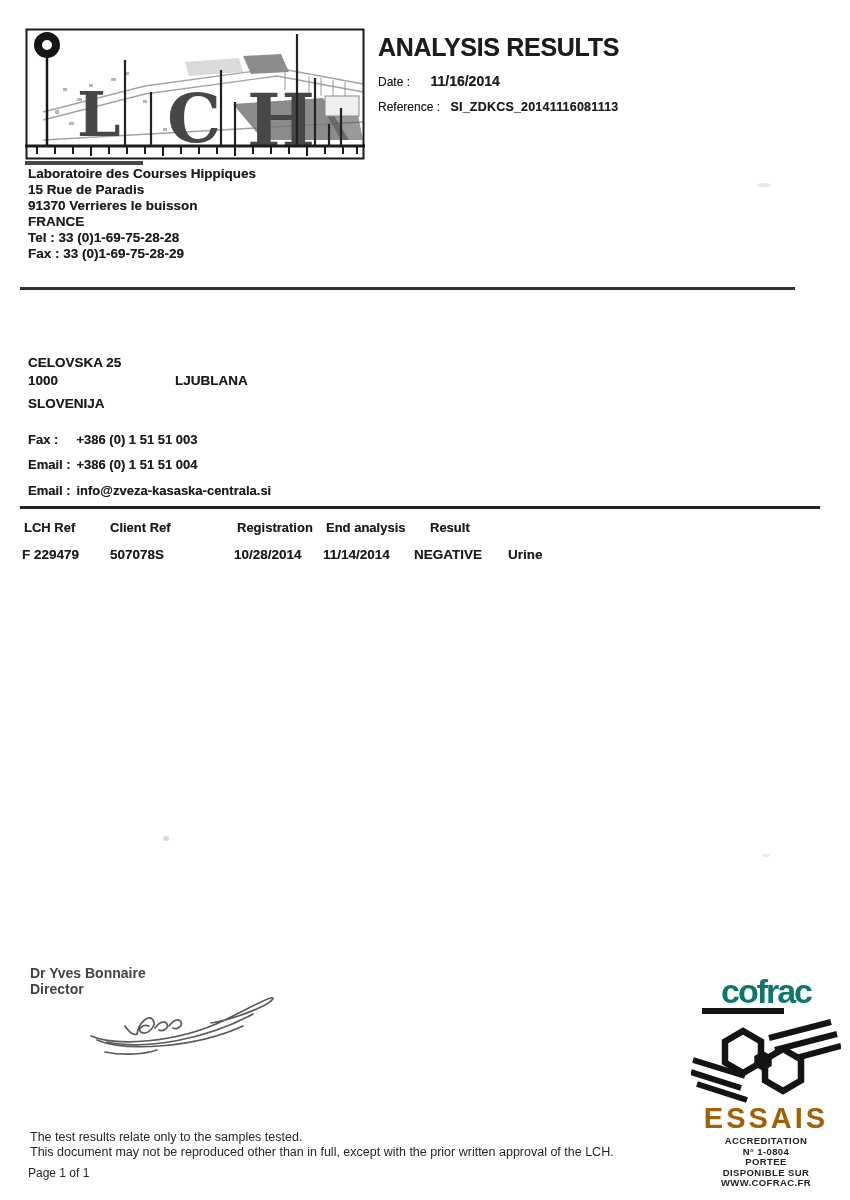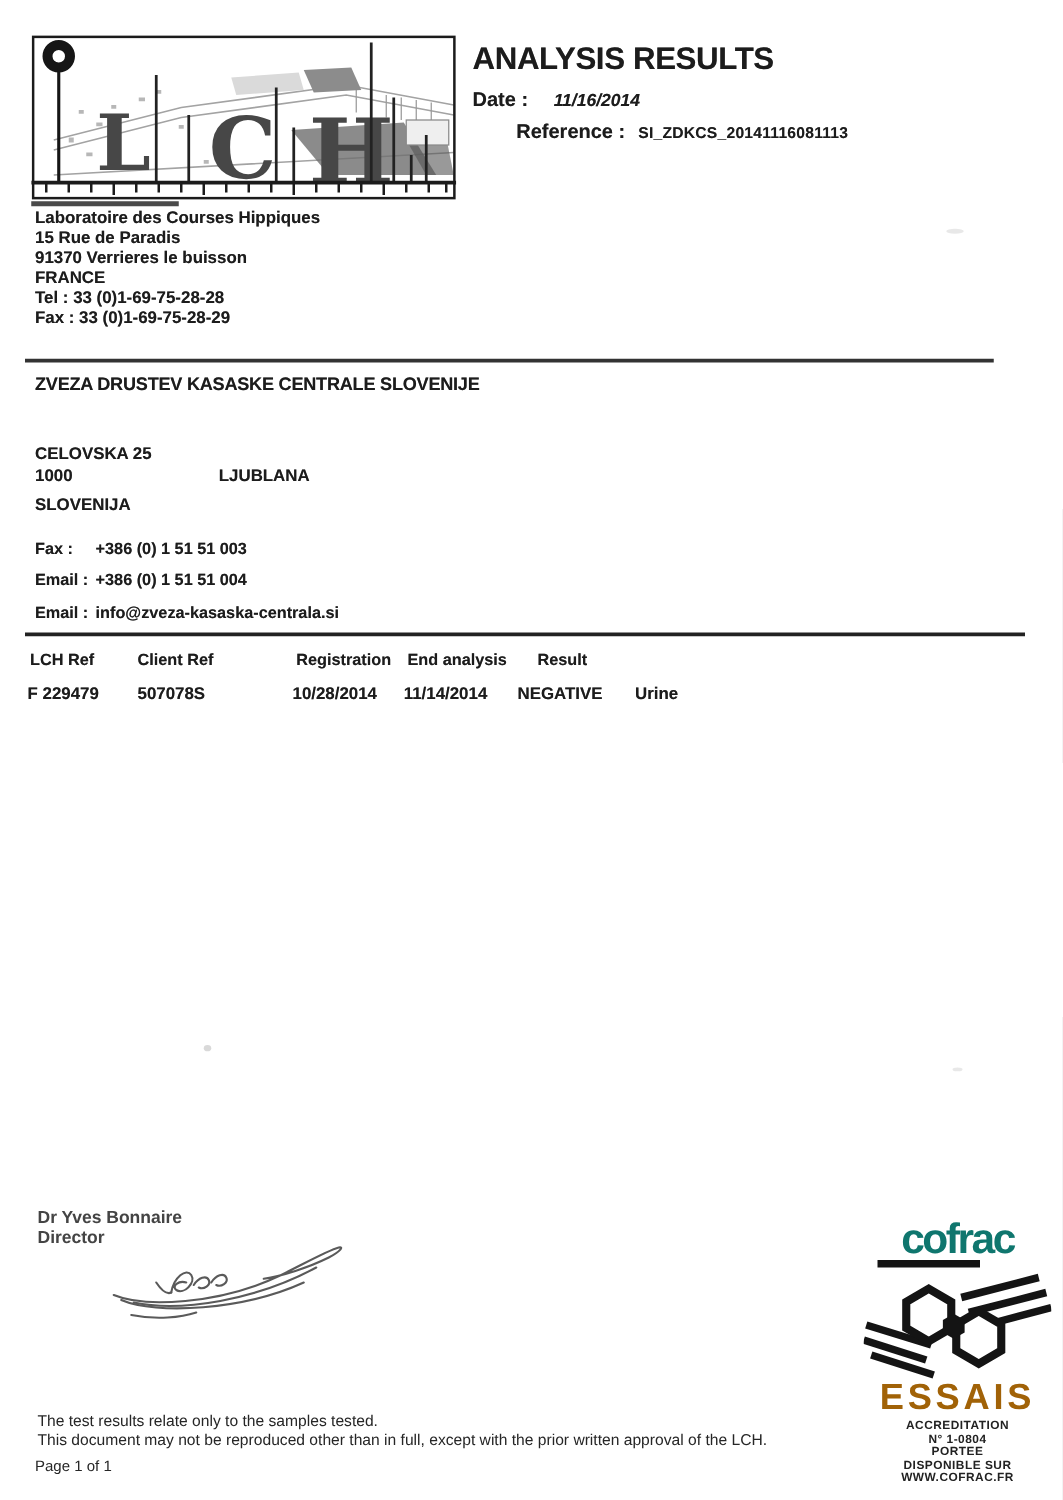--- a/index.html
+++ b/index.html
@@ -7,21 +7,21 @@
     position:relative;
     width:850px;height:1200px;
     background:#ffffff;
     overflow:hidden;
     font-family:"Liberation Sans", sans-serif;
     color:#1c1c1c;
   }
   .abs{position:absolute;}
   .ink{color:#1c1c1c;text-shadow:0 0 .4px rgba(20,20,20,.55);}
   .title{font-size:25px;font-weight:bold;letter-spacing:-.3px;}
-  .meta-label{font-size:16px;font-weight:bold;}
+  .meta-label{font-size:12px;font-weight:normal;}
   .meta-value{font-size:14px;font-weight:bold;}
   .ref-value{font-size:12.5px;font-weight:bold;letter-spacing:.2px;}
   .addr{font-size:13.5px;font-weight:bold;line-height:16px;}
   .rcpt-name{font-size:14.5px;font-weight:bold;letter-spacing:-.2px;}
   .rcpt-line{font-size:13.5px;font-weight:bold;}
   .contact-label{display:inline-block;width:44px;font-size:13px;font-weight:bold;}
   .contact-value{font-size:13px;font-weight:bold;}
   .rule{background:#333;}
   .th{font-size:13px;font-weight:bold;}
   .td{font-size:13.5px;font-weight:bold;}
@@ -91,39 +91,38 @@
 
       <rect x="1.5" y="1.5" width="337" height="129" fill="none" stroke="#1b1b1b" stroke-width="2"></rect>
     </svg>
   </div>
 
   <div class="abs" style="left:25px;top:161px;width:118px;height:4px;background:#4a4a4a;filter:blur(.6px);"></div>
 
   <div class="abs ink title" style="left:378px;top:33px;">ANALYSIS RESULTS</div>
   <div class="abs" style="left:378px;top:72px;">
     <span class="meta-label ink">Date :</span>
-    <span class="meta-value ink" style="margin-left:16px;font-style:italic;">11/16/2014</span>
-  </div>
-  <div class="abs" style="left:378px;top:97px;margin-left:35px;">
+    <span class="meta-value ink" style="margin-left:16px;">11/16/2014</span>
+  </div>
+  <div class="abs" style="left:378px;top:97px;">
     <span class="meta-label ink">Reference :</span>
     <span class="ref-value ink" style="margin-left:6px;">SI_ZDKCS_20141116081113</span>
   </div>
 
   <div class="abs addr ink" style="left:28px;top:166px;">
     <div>Laboratoire des Courses Hippiques</div>
     <div>15 Rue de Paradis</div>
     <div>91370 Verrieres le buisson</div>
     <div>FRANCE</div>
     <div>Tel : 33 (0)1-69-75-28-28</div>
     <div>Fax : 33 (0)1-69-75-28-29</div>
   </div>
 
   <div class="abs rule" style="left:20px;top:287px;width:775px;height:2.5px;"></div>
 
-  <div class="abs rcpt-name ink" style="left:28px;top:300px;">ZVEZA DRUSTEV KASASKE CENTRALE SLOVENIJE</div>
   <div class="abs rcpt-line ink" style="left:28px;top:335px;margin-top:20px;">CELOVSKA 25</div>
   <div class="abs rcpt-line ink" style="left:28px;top:373px;">1000</div>
   <div class="abs rcpt-line ink" style="left:175px;top:373px;">LJUBLANA</div>
   <div class="abs rcpt-line ink" style="left:28px;top:396px;">SLOVENIJA</div>
 
   <div class="abs" style="left:28px;top:430px;">
     <span class="contact-label ink">Fax :</span>
     <span class="contact-value ink">+386 (0) 1 51 51 003</span>
   </div>
   <div class="abs" style="left:28px;top:455px;">

